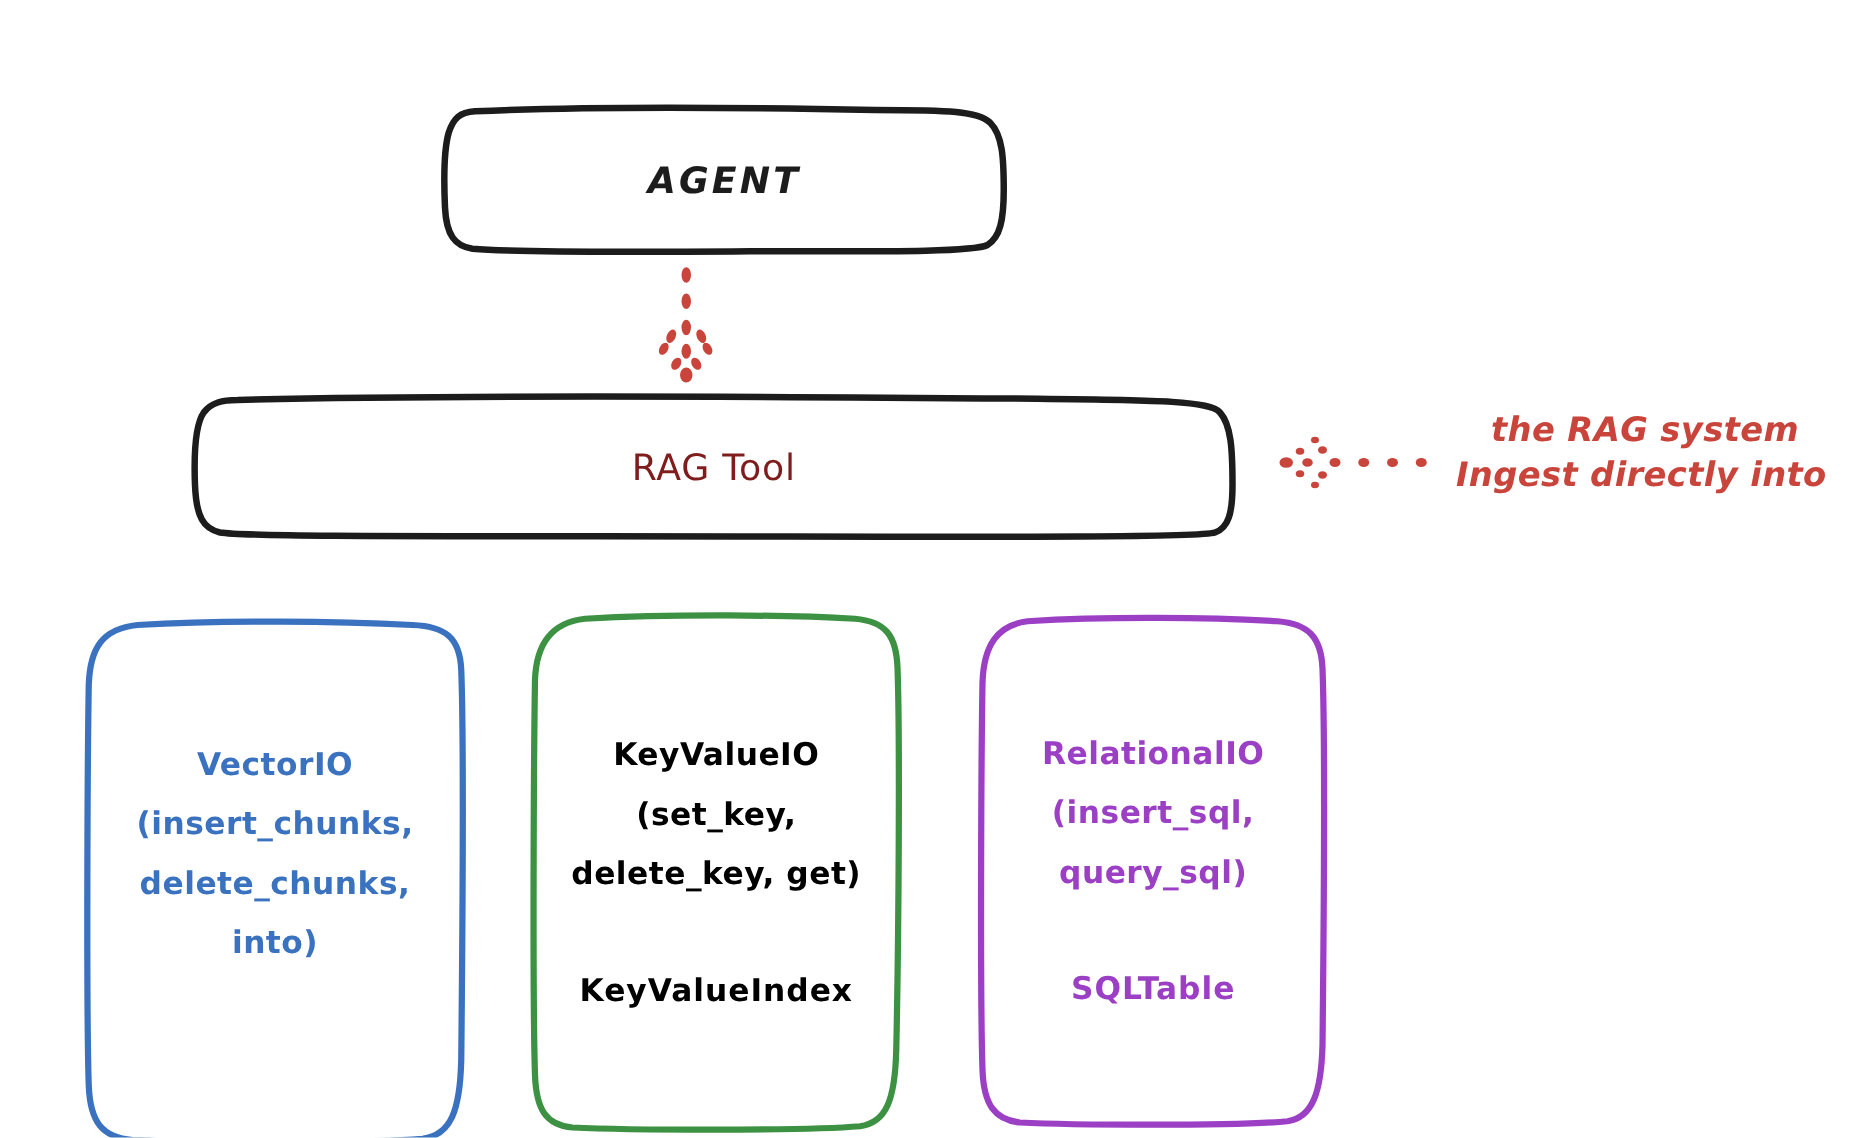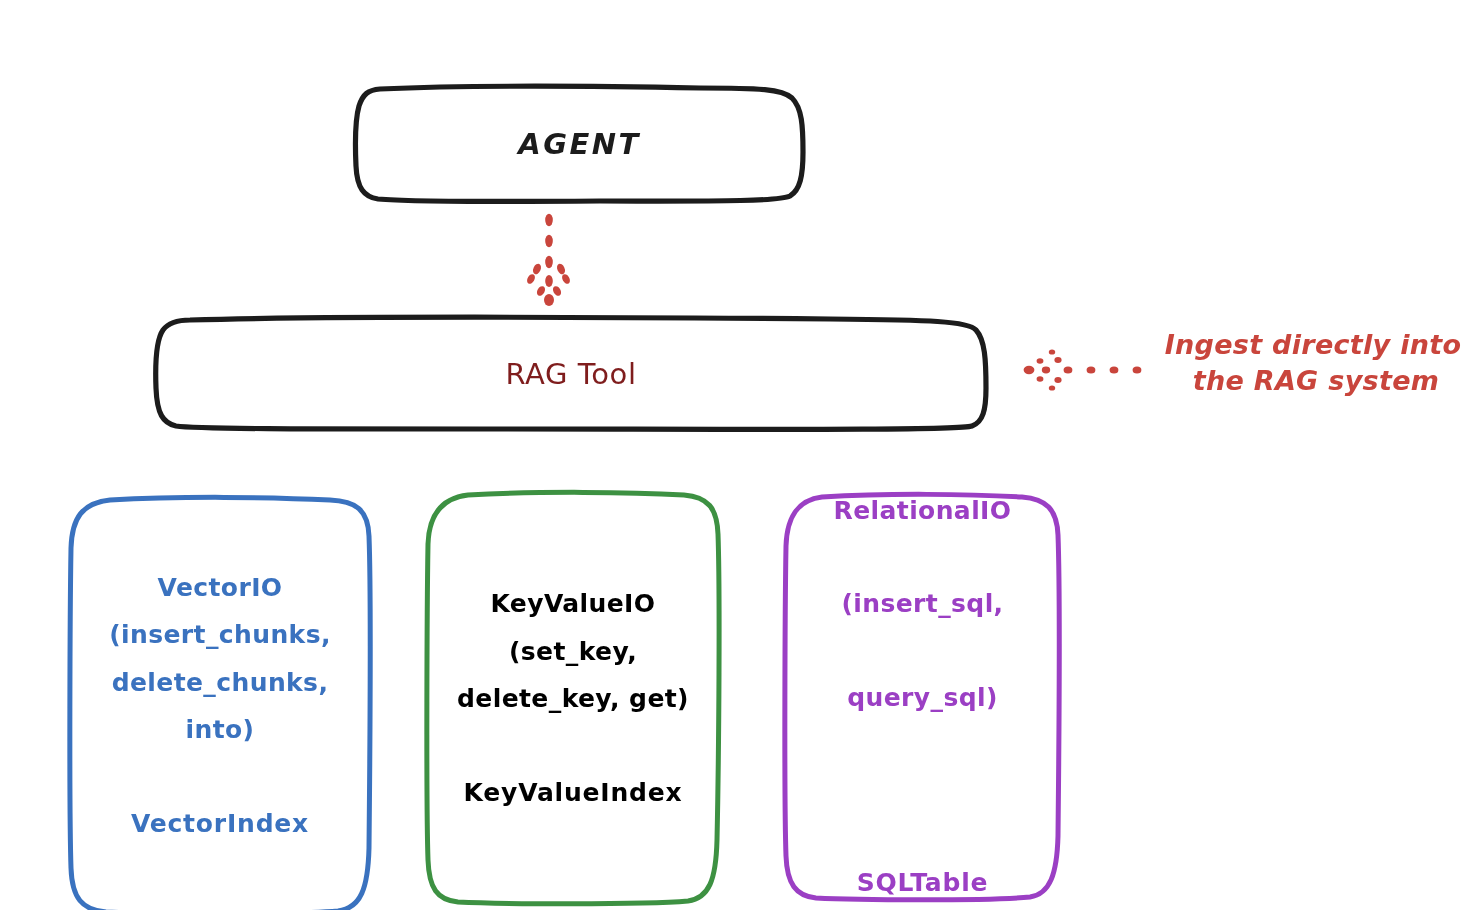--- a/index.html
+++ b/index.html
@@ -238,37 +238,36 @@
   <div class="node-label ragtool-label">
     <span>RAG Tool</span>
   </div>
 
   <div class="node-label store-label vector-label" style="color: rgb(58, 114, 191);">
     <span class="api-line">VectorIO</span>
     <span class="api-line">(insert_chunks,</span>
     <span class="api-line">delete_chunks,</span>
     <span class="api-line">into)</span>
     <span class="gap"></span>
-    <span class="index-line">VectorIndex</span>
   </div>
 
   <div class="node-label store-label kv-label" style="color: #000000;">
     <span class="api-line">KeyValueIO</span>
     <span class="api-line">(set_key,</span>
     <span class="api-line">delete_key, get)</span>
     <span class="gap"></span>
     <span class="index-line">KeyValueIndex</span>
   </div>
 
-  <div class="node-label store-label rel-label" style="color: rgb(155, 63, 196); justify-content: space-between;">
+  <div class="node-label store-label rel-label" style="color: rgb(155, 63, 196);">
     <span class="api-line">RelationalIO</span>
     <span class="api-line">(insert_sql,</span>
     <span class="api-line">query_sql)</span>
     <span class="gap"></span>
     <span class="index-line">SQLTable</span>
   </div>
 
   <div class="annotation" style="color: rgb(201, 69, 60);">
+    <span class="ann-line ann-line-2">the RAG system</span>
     <span class="ann-line ann-line-1">Ingest directly into</span>
-    <span class="ann-line ann-line-2">the RAG system</span>
   </div>
 
 </div>
 
 </body></html>

